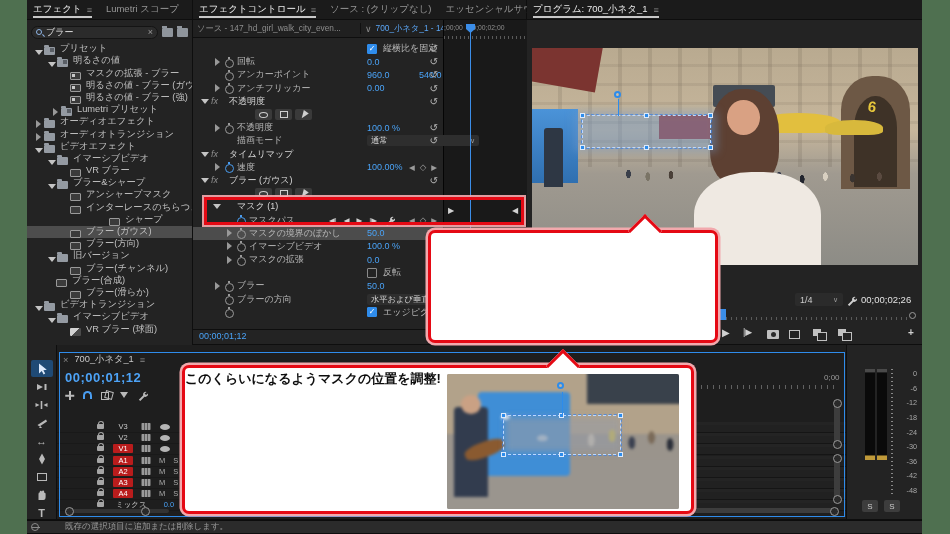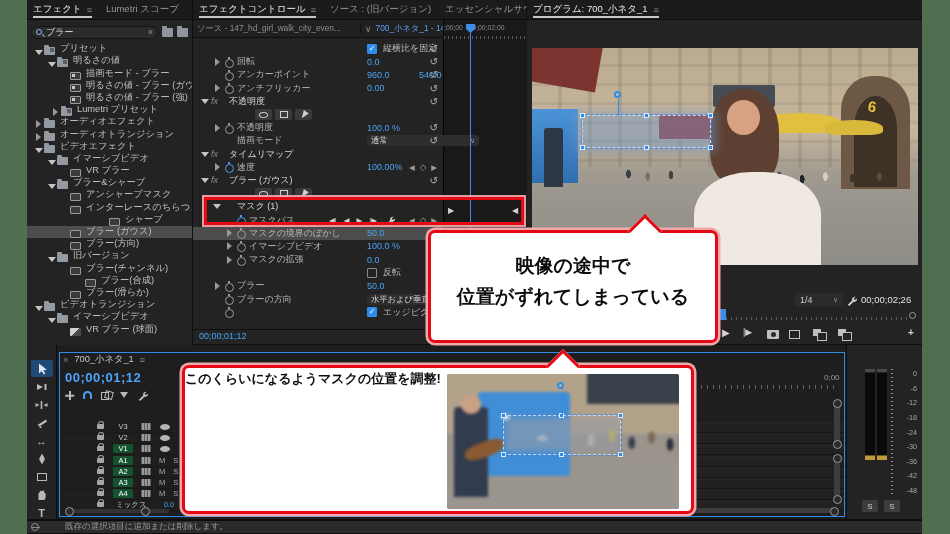--- a/index.html
+++ b/index.html
@@ -152,21 +152,21 @@
 .wrench{width:11px;height:11px}
 .tl-ruler{position:absolute;left:140px;top:28px;right:8px;height:12px;font-size:8px;color:#9a9a9a}
 .rlab{position:absolute;top:0;white-space:nowrap}
 .tl-ticks{position:absolute;left:140px;top:40px;right:8px;height:4px;background:repeating-linear-gradient(90deg,#616161 0 1px,transparent 1px 6px)}
 .trow{position:absolute;left:0;height:10.5px;width:100%;display:flex;align-items:center}
 .trow .hd{width:138px;height:100%;display:flex;align-items:center;border-bottom:1px solid #191919;position:relative}
 .trow .bd{flex:1;height:100%;background:#212121;border-bottom:1px solid #151515;box-shadow:inset 0 3px 0 rgba(255,255,255,.015)}
 .lk{width:7px;height:5px;background:#a5a5a5;border-radius:1px;position:relative;margin-left:40px;flex:none}
 .lk::before{content:'';position:absolute;top:-3px;left:1px;width:4px;height:3px;border:1px solid #a5a5a5;border-bottom:none;border-radius:3px 3px 0 0}
 .chip{margin-left:9px;min-width:20px;height:9px;padding:0 3px;font-size:7.5px;display:flex;align-items:center;justify-content:center;color:#c8c8c8;border-radius:1px;flex:none}
-.chip.sel{background:#14532d;color:#fff}
+.chip.sel{background:#b91c1c;color:#fff}
 .fm{margin-left:8px;width:10px;height:7px;background:#9a9a9a;border-radius:1px;flex:none;background-image:repeating-linear-gradient(90deg,#5a5a5a 0 1px,transparent 1px 3px)}
 .eye{margin-left:9px;width:10px;height:6px;background:#b5b5b5;border-radius:50%;flex:none}
 .msl{margin-left:8px;font-size:7.5px;color:#aaa;flex:none}
 .tl-hsc{position:absolute;left:140px;bottom:6px;width:640px;height:5px;background:#3d3d3d;border-radius:3px}
 .tl-hsc::before,.tl-hsc::after{content:'';position:absolute;top:-1px;width:7px;height:7px;border:1px solid #9a9a9a;border-radius:50%;background:#2a2a2a}
 .tl-hsc::before{left:-2px}.tl-hsc::after{right:-2px}
 .tl-msc{position:absolute;left:8px;bottom:6px;width:104px;height:4px;background:#333;border-radius:2px}
 .tl-msc::before,.tl-msc::after{content:'';position:absolute;top:-2px;width:7px;height:7px;border:1px solid #9a9a9a;border-radius:50%;background:#2a2a2a}
 .tl-msc::before{left:0}.tl-msc::after{left:76px}
 .vsc{position:absolute;left:777px;width:6px;background:#3d3d3d;border-radius:3px}
@@ -246,21 +246,21 @@
 
         <div class="titem" style="padding-left: 19px;">
           <span class="tw open"></span>
           <span class="tico b"></span>
           <span>明るさの値</span>
         </div>
 
         <div class="titem" style="padding-left: 32px;">
           <span class="tw"></span>
           <span class="tico p"></span>
-          <span>描画モード - ブラー</span>
+          <span>マスクの拡張 - ブラー</span>
         </div>
 
         <div class="titem" style="padding-left: 32px;">
           <span class="tw"></span>
           <span class="tico p"></span>
           <span>明るさの値 - ブラー (ガウス)</span>
         </div>
 
         <div class="titem" style="padding-left: 32px;">
           <span class="tw"></span>
@@ -345,21 +345,21 @@
           <span class="tico f"></span>
           <span>旧バージョン</span>
         </div>
 
         <div class="titem" style="padding-left: 32px;">
           <span class="tw"></span>
           <span class="tico e"></span>
           <span>ブラー(チャンネル)</span>
         </div>
 
-        <div class="titem" style="padding-left: 47px;">
+        <div class="titem" style="padding-left: 18px;">
           <span class="tw"></span>
           <span class="tico e"></span>
           <span>ブラー(合成)</span>
         </div>
 
         <div class="titem" style="padding-left: 32px;">
           <span class="tw"></span>
           <span class="tico e"></span>
           <span>ブラー(滑らか)</span>
         </div>
@@ -387,21 +387,21 @@
       <span class="trash"></span>
     </div>
   </div>
 
   <div class="panel ecp">
     <div class="tabbar">
       <span class="tab active">
           <span>エフェクトコントロール</span>
           <span class="menu-g">≡</span>
         </span>
-      <span class="tab">ソース : (旧バージョン)</span>
+      <span class="tab">ソース : (クリップなし)</span>
       <span class="tab">エッセンシャルサウンド</span>
       <span class="more">»</span>
     </div>
     <div class="srcrow">
       <span class="srcleft">ソース - 147_hd_girl_walk_city_even...</span>
       <span class="cliptab">
         <span class="menu-g">∨</span>
         <span>700_小ネタ_1 - 147_hd_girl_wal...</span>
       </span>
       <span style="color:#777;font-size:7px;padding-right:3px">▶</span>
@@ -931,24 +931,20 @@
     <span class="stext">既存の選択項目に追加または削除します。</span>
   </div>
 
   <div class="redbox">
     <span style="left:241px">▶</span>
     <span style="left:305px">◀</span>
   </div>
 
   <div class="bub bub1">
     <span class="tail"></span>
-    <div style="position:relative;z-index:2">
-      <div>映像の途中で</div>
-      <div>位置がずれてしまっている</div>
-    </div>
   </div>
 
   <div class="bub bub2">
     <span class="tail"></span>
     <div class="bub2-text">
       <div>このくらいになるよう</div>
       <div>マスクの位置を調整!</div>
     </div>
     <div class="ph">
       <div class="pf-bg">

